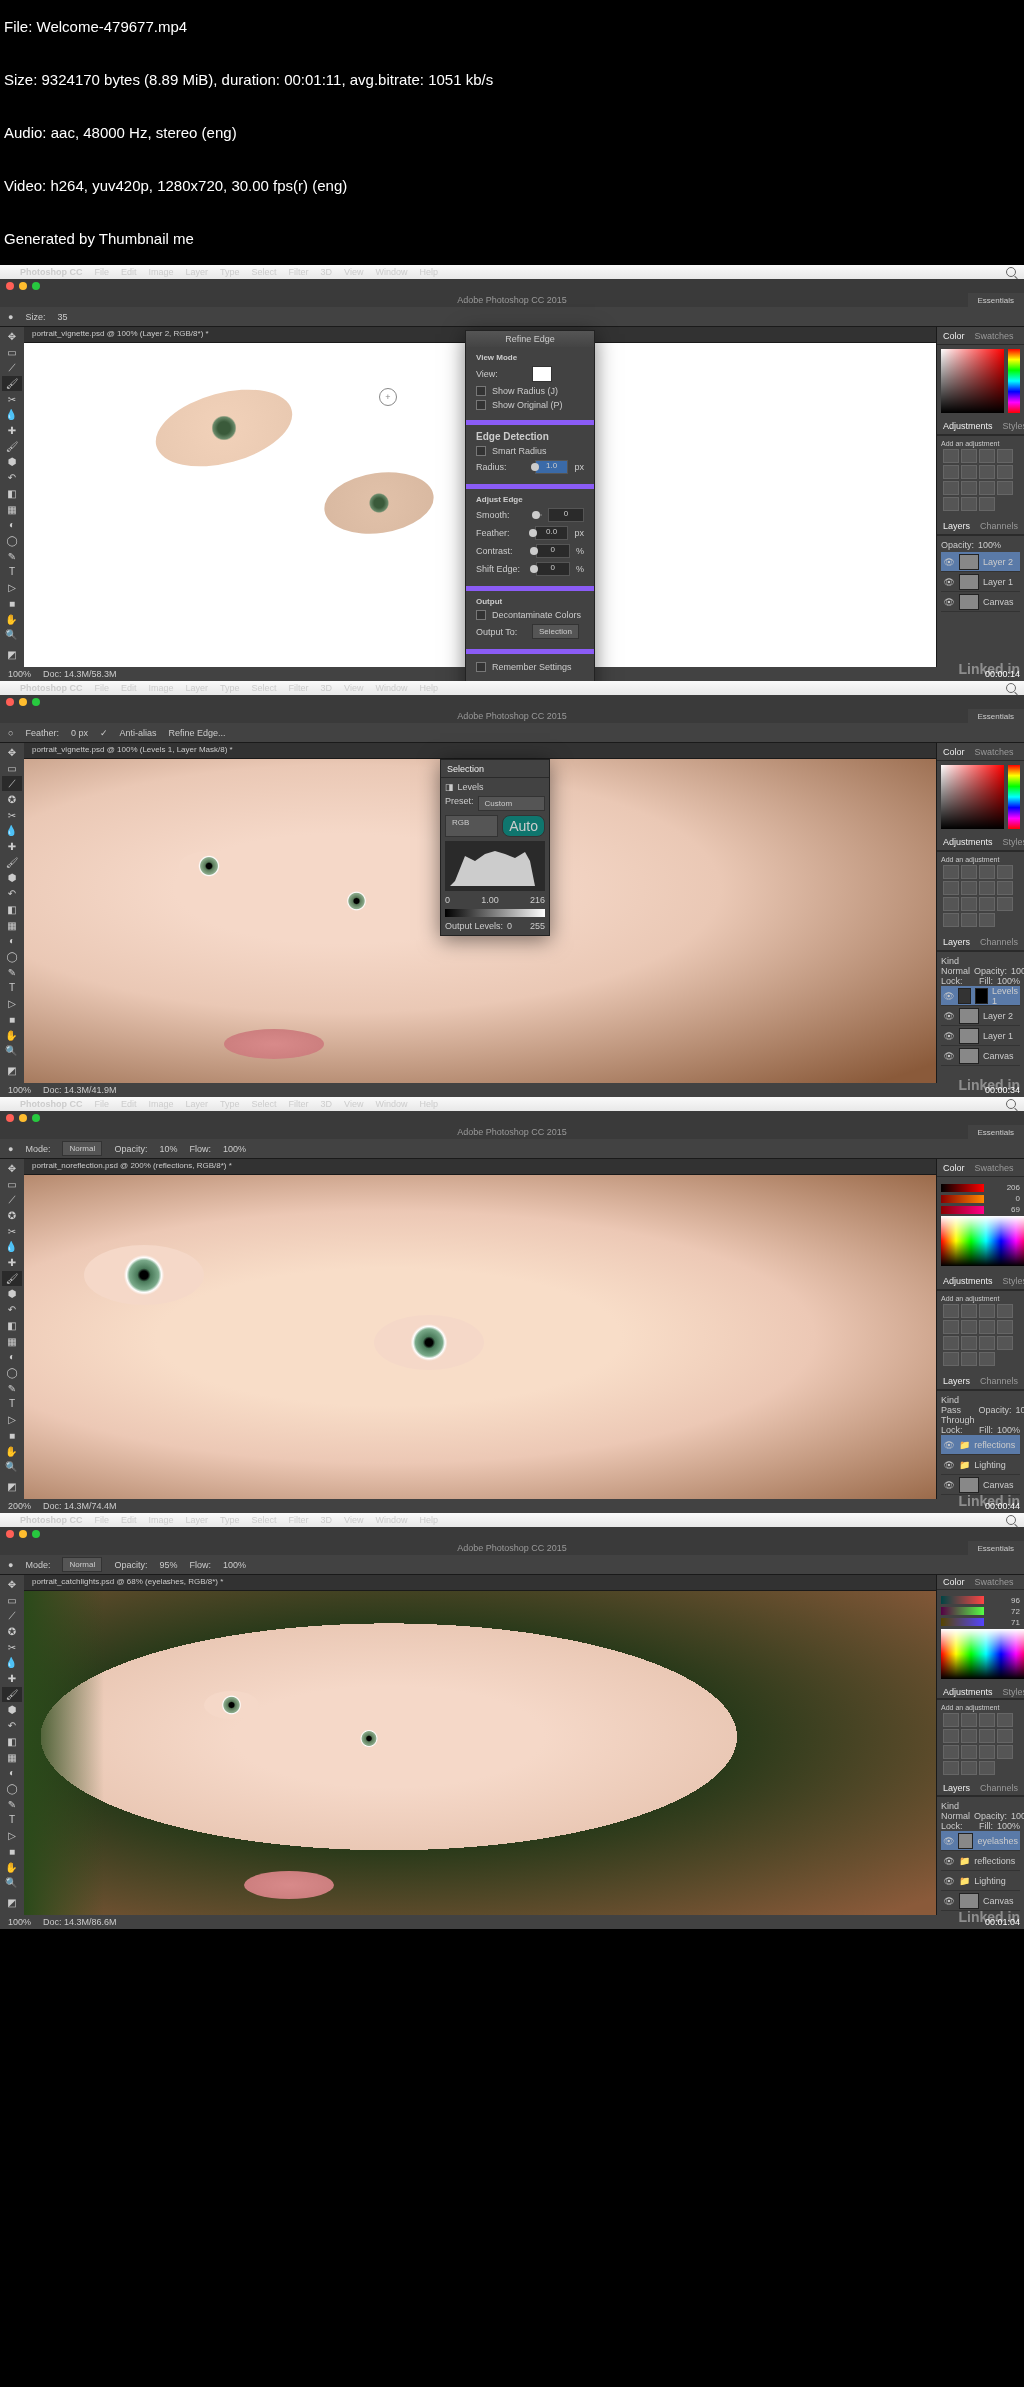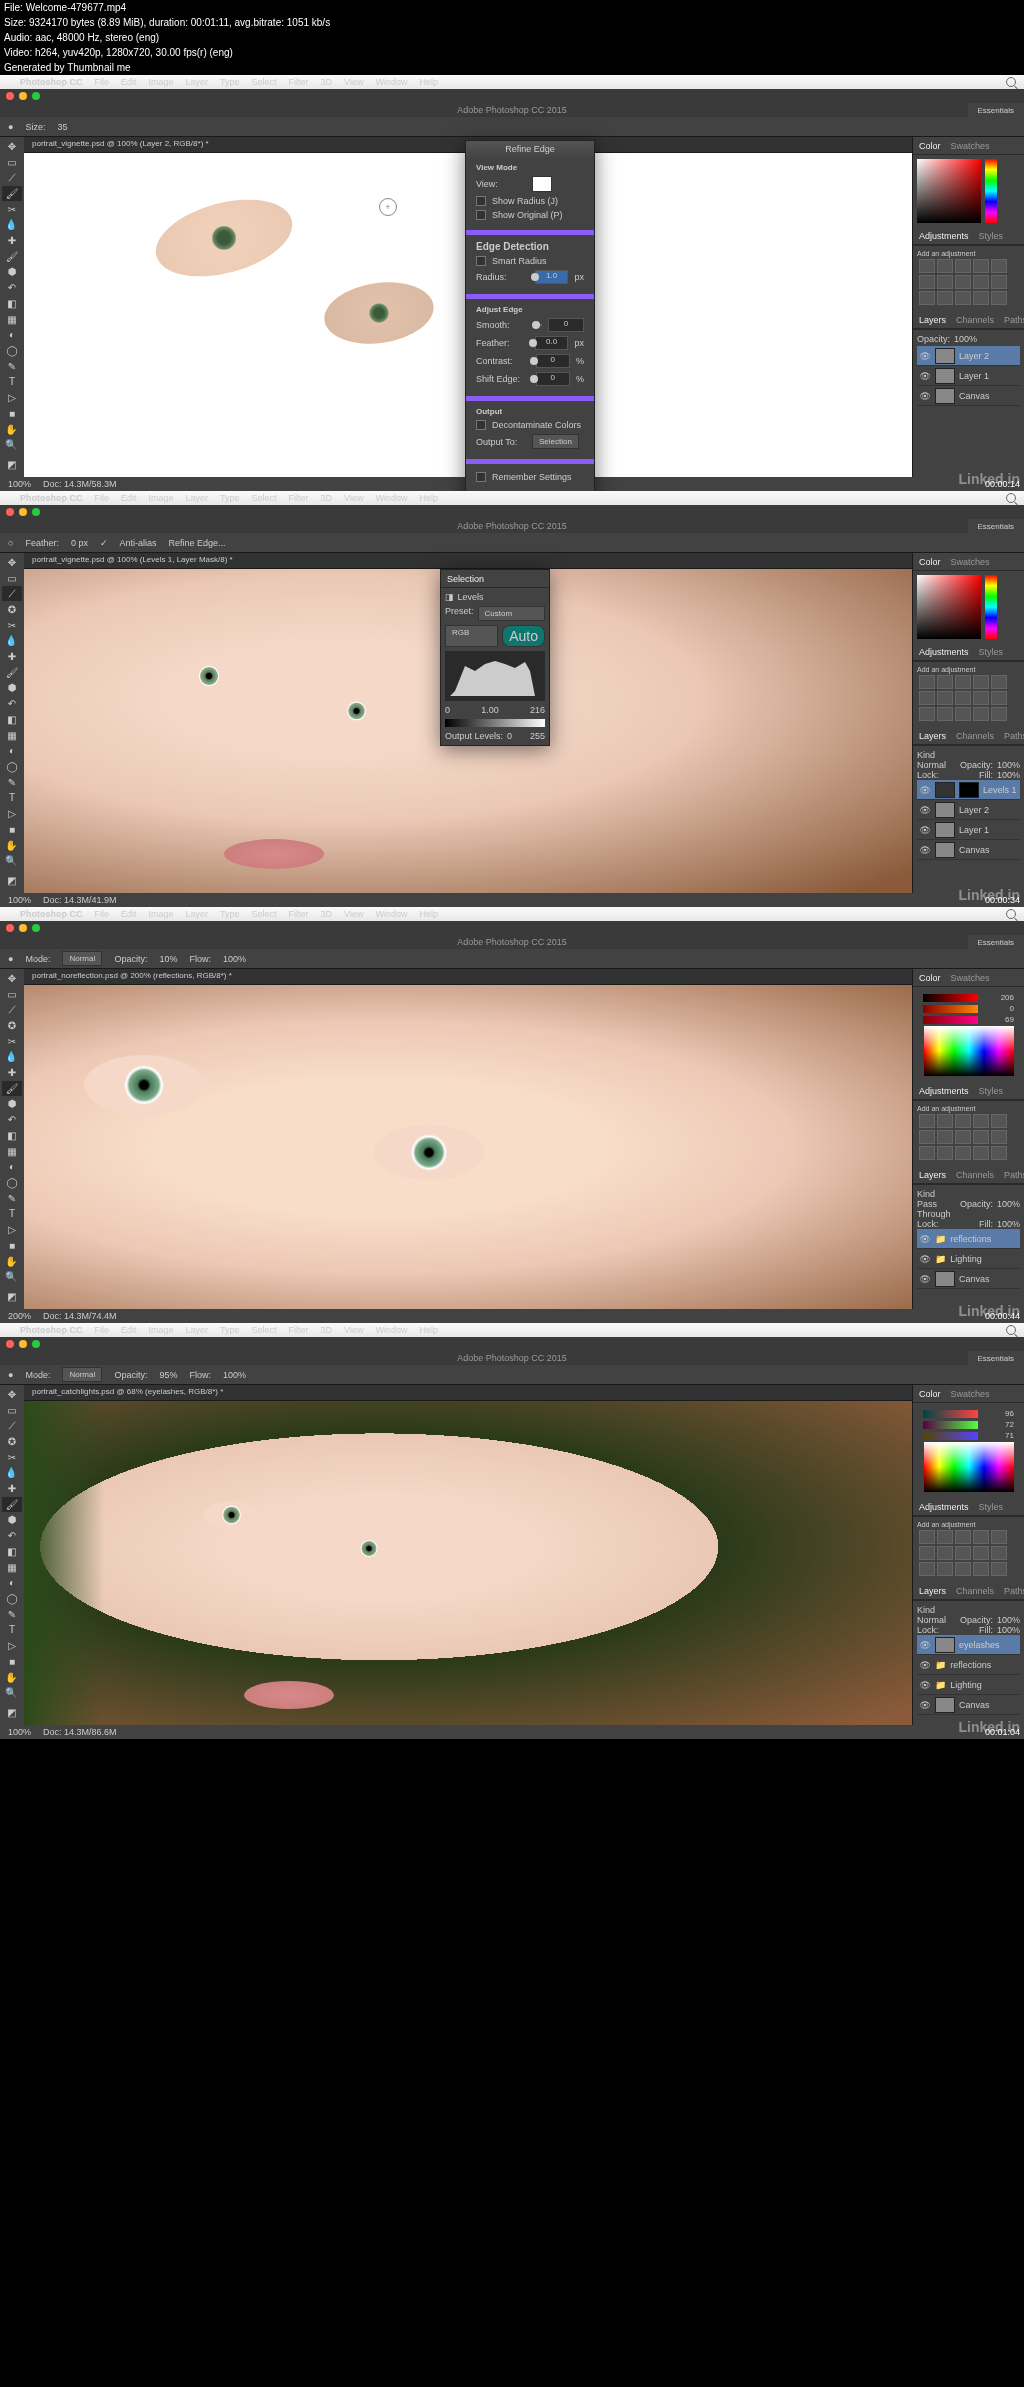--- a/index.html
+++ b/index.html
@@ -1,37 +1,37 @@
 <!DOCTYPE html>
 <html><head>
 <meta charset="utf-8">
 <style>
 *{margin:0;padding:0;box-sizing:border-box;font-family:'Helvetica Neue',Arial,sans-serif;font-size:9px;color:#ccc}
 body{background:#000;width:1024px}
-.info-text{color:#fff;font-size:10px;padding:2px 4px;background:#000}
+.info-text{color:#fff;font-size:15px;padding:18px 4px;background:#000}
 .screenshot{width:1024px;position:relative;background:#323232}
 .mac-menubar{height:14px;background:linear-gradient(#fafafa,#e8e8e8);display:flex;align-items:center;padding:0 8px;gap:12px;color:#333;font-size:10px}
 .mac-menubar .apple{font-size:11px}
 .mac-menubar .app-name{font-weight:bold}
 .mac-menubar .right{margin-left:auto;display:flex;gap:8px}
 .search-glass{width:10px;height:10px;border:1px solid #666;border-radius:50%;position:relative}
 .search-glass:after{content:'';position:absolute;width:4px;height:1px;background:#666;bottom:-2px;right:-3px;transform:rotate(45deg)}
 .window-controls{height:14px;background:#3a3a3a;display:flex;align-items:center;padding:0 6px;gap:5px}
 .wc-dot{width:8px;height:8px;border-radius:50%}
 .wc-red{background:#ff5f56}.wc-yellow{background:#ffbd2e}.wc-green{background:#27c93f}
 .title-bar{height:14px;background:#3a3a3a;text-align:center;line-height:14px;color:#999;font-size:9px}
 .options-bar{height:20px;background:#424242;display:flex;align-items:center;padding:0 8px;gap:12px;border-bottom:1px solid #1a1a1a;font-size:8px}
 .workspace{display:flex;height:340px}
 .toolbox{width:24px;background:#424242;display:flex;flex-direction:column;padding:2px;gap:1px}
 .tool{width:20px;height:16px;display:flex;align-items:center;justify-content:center;color:#ccc;font-size:10px;cursor:pointer}
 .tool.active{background:#2a2a2a}
 .canvas-area{flex:1;background:#262626;display:flex;flex-direction:column}
 .doc-tab{height:16px;background:#323232;padding:2px 8px;font-size:8px;border-bottom:1px solid #1a1a1a}
 .canvas{flex:1;position:relative;overflow:hidden}
-.right-panels{width:112px;background:#424242;display:flex;flex-direction:column;border-left:1px solid #1a1a1a}
+.right-panels{width:88px;background:#424242;display:flex;flex-direction:column;border-left:1px solid #1a1a1a}
 .panel-header{height:18px;display:flex;align-items:center;padding:0 6px;gap:10px;font-size:8px;border-bottom:1px solid #2a2a2a}
 .panel-tab{cursor:pointer;color:#999}
 .panel-tab.active{color:#eee}
 .color-picker{padding:4px;display:flex;gap:4px}
 .color-field{width:64px;height:64px;position:relative}
 .hue-strip{width:12px;height:64px;background:linear-gradient(red,yellow,lime,cyan,blue,magenta,red)}
 .adjustments-panel{padding:4px;border-top:1px solid #2a2a2a}
 .adj-icons{display:flex;flex-wrap:wrap;gap:2px;padding:2px}
 .adj-icon{width:16px;height:14px;background:#555;border:1px solid #666}
 .layers-panel{padding:4px;border-top:1px solid #2a2a2a;flex:1}
@@ -53,21 +53,21 @@
 .dialog-btn{padding:3px 14px;background:#0f766e;border:1px solid #333;border-radius:8px;font-size:14px;cursor:pointer}
 .watermark{position:absolute;bottom:4px;right:4px;font-size:14px;color:rgba(255,255,255,0.4);font-weight:bold}
 .timestamp{position:absolute;bottom:2px;right:4px;font-size:9px;color:#fff;z-index:10}
 .eye-shape{position:absolute;border-radius:50%;background:radial-gradient(ellipse at center,#e8c8b0 0%,#d8b8a0 100%)}
 .face-img{width:100%;height:100%;background:linear-gradient(135deg,#f0c8b0,#e8b8a0)}
 .histogram{width:100%;height:50px;background:#2a2a2a;position:relative;margin:4px 0}
 .histogram svg{width:100%;height:100%}
 .checkbox{width:10px;height:10px;border:1px solid #777;background:#333}
 .select-box{background:#555;border:1px solid #333;padding:2px 6px;font-size:8px;min-width:40px}
 .color-slider-panel{padding:4px}
-.color-slider{display:flex;align-items:center;gap:16px;margin:2px 6px}
+.color-slider{display:flex;align-items:center;gap:16px;margin:2px 0}
 .color-slider-track{flex:1;height:8px}
 .color-val{width:20px;font-size:8px;text-align:right}
 .spectrum{width:90px;height:50px;margin:2px auto}
 </style>
 </head>
 <body>
 
 <div class="info-text">File: Welcome-479677.mp4</div>
 <div class="info-text">Size: 9324170 bytes (8.89 MiB), duration: 00:01:11, avg.bitrate: 1051 kb/s</div>
 <div class="info-text">Audio: aac, 48000 Hz, stereo (eng)</div>

